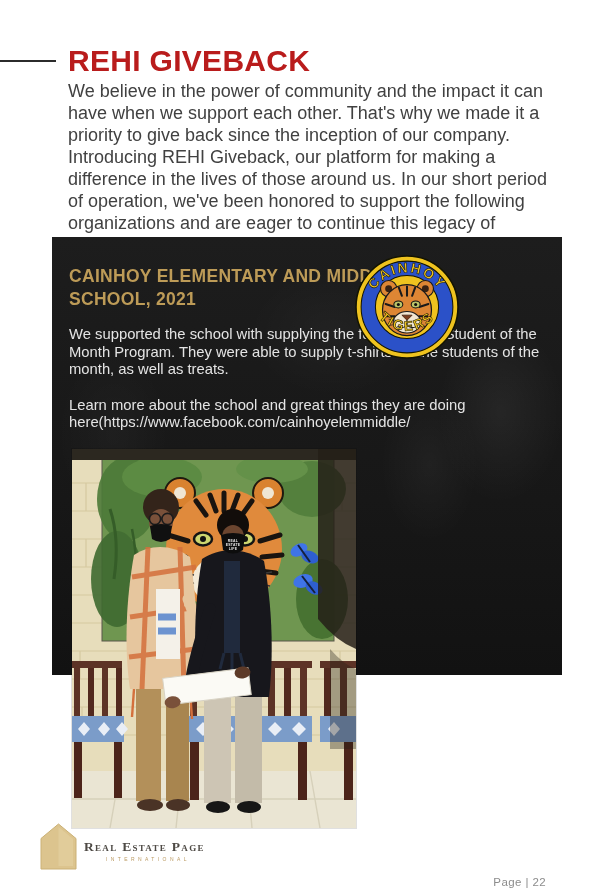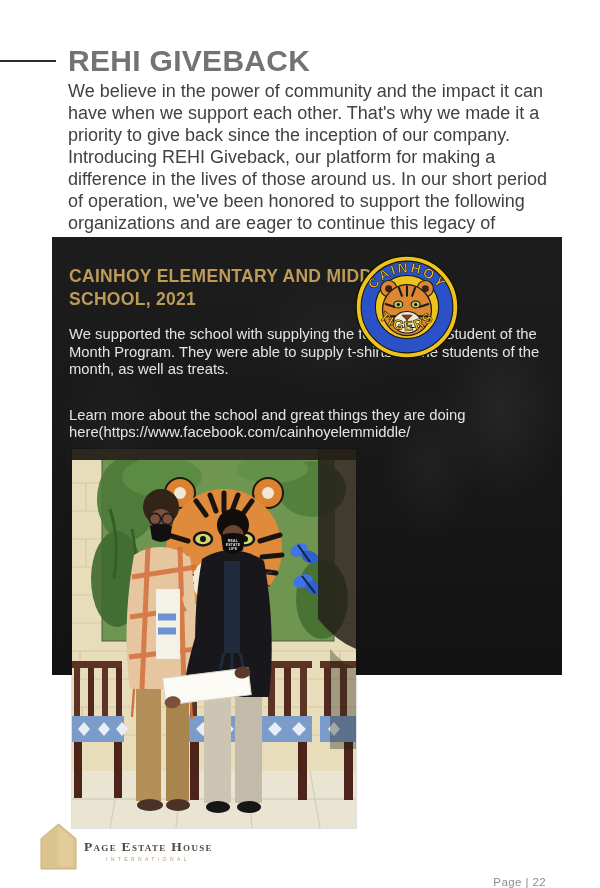--- a/index.html
+++ b/index.html
@@ -5,21 +5,21 @@
   * { margin:0; padding:0; box-sizing:border-box; }
   html,body { background:#ffffff; }
   body { width:600px; height:888px; font-family:"Liberation Sans", sans-serif; position:relative; overflow:hidden; }
 
   .page { position:absolute; inset:0; background:#ffffff; }
 
   .title-rule { position:absolute; left:0; top:60px; width:56px; height:2px; background:#2b2b2b; }
 
   .page-title {
     position:absolute; left:68px; top:44px;
-    font-size:30px; font-weight:700; color:#737373; letter-spacing:0.3px;
+    font-size:30px; font-weight:700; color:#b91c1c; letter-spacing:0.3px;
   }
 
   .intro {
     position:absolute; left:68px; top:80px; width:482px;
     font-size:18px; line-height:22px; color:#414141;
   }
 
   .card {
     position:absolute; left:52px; top:237px; width:510px; height:438px;
     background:
@@ -32,21 +32,21 @@
 
   .card-heading {
     margin:28px 20px 0 17px; max-width:340px;
     font-size:17.5px; line-height:23px; font-weight:700;
     color:#bd9b57; letter-spacing:0.3px;
   }
   .card-p {
     margin:15px 22px 0 17px;
     font-size:14.8px; line-height:17.6px; color:#e4e4e4;
   }
-  .card-p + .card-p { margin-top:28px; }
+  .card-p + .card-p { margin-top:18px; }
 
   .badge {
     position:absolute; left:355px; top:255px; width:104px; height:104px;
   }
   .badge svg { width:100%; height:100%; display:block; }
   .badge-arc-text { font-family:"Liberation Sans", sans-serif; font-size:13.5px; font-weight:700; letter-spacing:2px;
     fill:#efc31f; stroke:#141400; stroke-width:0.55; }
 
   .photo {
     position:absolute; left:72px; top:449px; width:284px; height:379px;
@@ -305,18 +305,18 @@
     </svg>
   </div>
 
   <div class="footer-logo">
     <svg viewBox="0 0 37 47">
       <polygon points="18.5,1 36,15.5 36,46 1,46 1,15.5" fill="#dcc48e" stroke="#cbb176" stroke-width="1"></polygon>
       <polygon points="18.5,4 33,16 33,43 18.5,43" fill="#e6d3a4" opacity="0.55"></polygon>
     </svg>
   </div>
   <div class="brand-block">
-    <div class="brand-name">Page Estate House</div>
+    <div class="brand-name">Real Estate Page</div>
     <div class="brand-sub">INTERNATIONAL</div>
   </div>
   <div class="page-number">Page | 22</div>
 
 </div>
 
 </body></html>

